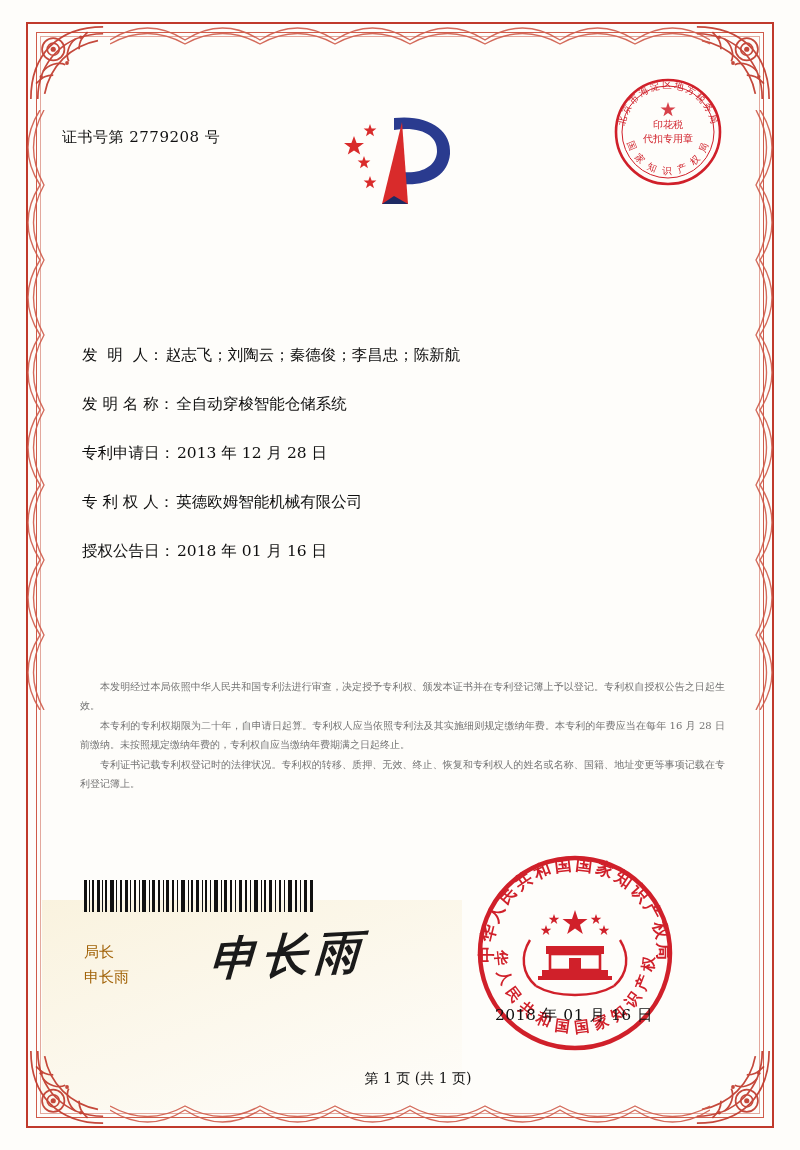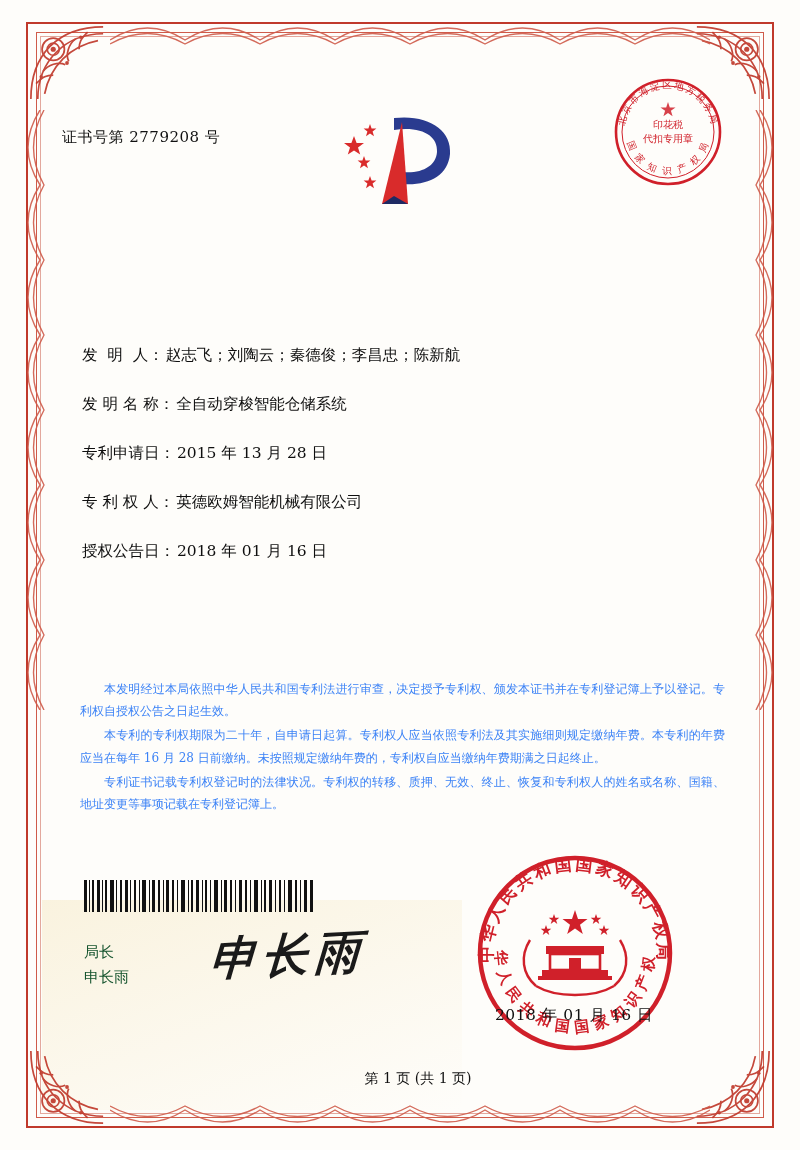--- a/index.html
+++ b/index.html
@@ -137,24 +137,24 @@
     font-size: 15.5px;
     padding-left: 2px;
   }
 
   
   .body-text {
     position: absolute;
     left: 80px;
     width: 645px;
     top: 678px;
-    font-size: 12px;
+    font-size: 10px;
     line-height: 1.85;
     text-align: justify;
-    color: #3b82f6;
+    color: #737373;
   }
   .body-text p {
     margin: 0 0 2px 0;
     text-indent: 2em;
   }
 
   
   .barcode {
     position: absolute;
     left: 84px;
@@ -163,21 +163,21 @@
     height: 32px;
   }
 
   
   .sig-labels {
     position: absolute;
     left: 84px;
     top: 940px;
     font-size: 15px;
     line-height: 1.65;
-    color: #14532d;
+    color: #a16207;
   }
   .signature {
     position: absolute;
     left: 210px;
     top: 925px;
     font-size: 46px;
     color: #1a1a1a;
     font-family: "DejaVu Serif", "Liberation Serif", serif;
     letter-spacing: 6px;
     transform: rotate(-3deg) skewX(-6deg);
@@ -385,21 +385,21 @@
     <div class="field-row">
       <span class="field-label">发  明  人：</span>
       <span class="field-value">赵志飞；刘陶云；秦德俊；李昌忠；陈新航</span>
     </div>
     <div class="field-row">
       <span class="field-label">发 明 名 称：</span>
       <span class="field-value">全自动穿梭智能仓储系统</span>
     </div>
     <div class="field-row">
       <span class="field-label">专利申请日：</span>
-      <span class="field-value">2015 年 13 月 28 日</span>
+      <span class="field-value">2013 年 12 月 28 日</span>
     </div>
     <div class="field-row">
       <span class="field-label">专 利 权 人：</span>
       <span class="field-value">英德欧姆智能机械有限公司</span>
     </div>
     <div class="field-row">
       <span class="field-label">授权公告日：</span>
       <span class="field-value">2018 年 01 月 16 日</span>
     </div>
   </div>

